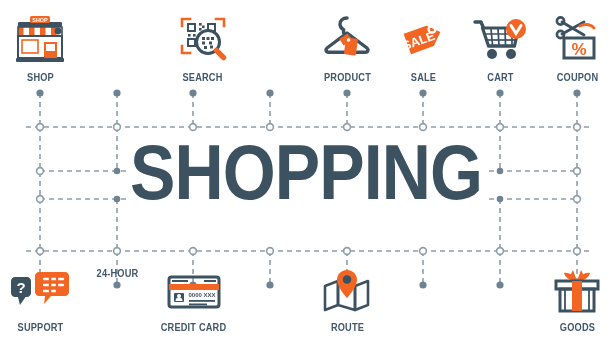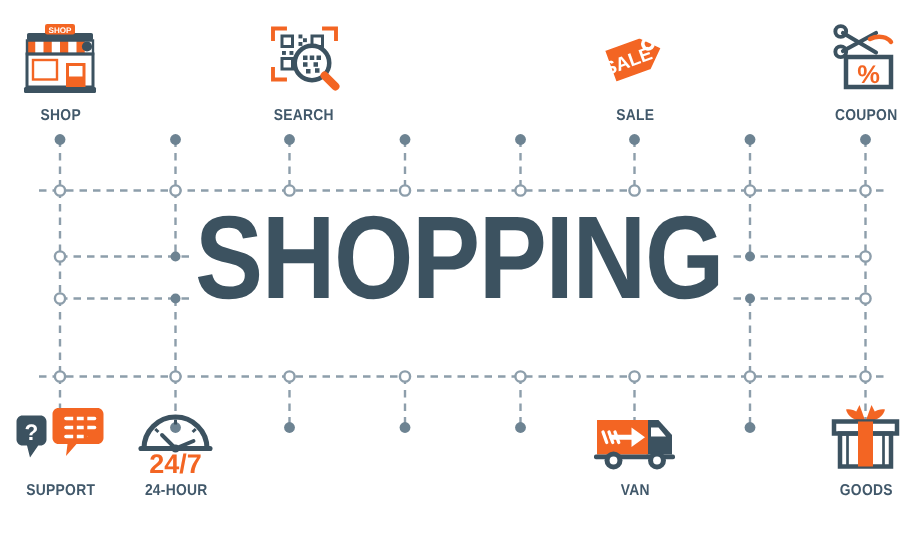--- a/index.html
+++ b/index.html
@@ -215,34 +215,68 @@
             <rect x="28" y="34" width="3" height="3"></rect>
           <rect x="34" y="33.5" width="3" height="3"></rect>
         </g>
         <path d="M40.4 38.4l7.2 7.2" stroke="#f36523" stroke-width="5.4" stroke-linecap="round"></path>
       </svg>
     </div>
     <div class="lbl">SEARCH</div>
   </div>
 
 
+  <div class="col top" style="left:308.5px">
+    <div class="iconbox">
+      <svg width="54" height="54" viewBox="0 0 54 54">
+        <path d="M27 6c-4.2 0-7 2.8-7 6.3 0 2.6 1.6 4.4 3.6 5.4v3.4" fill="none" stroke="#3c5260" stroke-width="3.4" stroke-linecap="round"></path>
+        <path d="M27 21L7 36c-1.8 1.4-.9 4.2 1.4 4.2h37.2c2.3 0 3.2-2.8 1.4-4.2z" fill="none" stroke="#3c5260" stroke-width="3.4" stroke-linejoin="round"></path>
+        <path d="M26.5 21.5l5.5 5.5-7 7-5.5-5.5z" fill="#f36523" transform="rotate(12 27 27)"></path>
+        <rect x="25" y="26" width="12" height="17" rx="1.6" fill="#f36523" transform="rotate(8 31 34)"></rect>
+        <circle cx="28.5" cy="28" r="1.8" fill="#fff"></circle>
+      </svg>
+    </div>
+    <div class="lbl">PRODUCT</div>
+  </div>
 
   <div class="col top" style="left:385px">
     <div class="iconbox">
       <svg width="54" height="54" viewBox="0 0 54 54">
         <g transform="rotate(-20 27 26)">
           <path d="M8 14h26l12 12-12 12H8z" fill="#f36523" stroke="#fff" stroke-width="2.4" stroke-linejoin="round"></path>
           <circle cx="37.5" cy="20.5" r="3.4" fill="none" stroke="#fff" stroke-width="2.4"></circle>
           <text x="21" y="31" font-family="Liberation Sans, sans-serif" font-size="12.5" font-weight="bold" fill="#fff" text-anchor="middle">SALE</text>
         </g>
       </svg>
     </div>
     <div class="lbl">SALE</div>
   </div>
 
+  <div class="col top" style="left:461.5px">
+    <div class="iconbox">
+      <svg width="58" height="54" viewBox="0 0 58 54">
+        <path d="M4 10h6l2.5 6" fill="none" stroke="#3c5260" stroke-width="3.4" stroke-linecap="round" stroke-linejoin="round"></path>
+        <path d="M11.5 16h36l-4 18h-26z" fill="none" stroke="#3c5260" stroke-width="3.2" stroke-linejoin="round"></path>
+        <g stroke="#3c5260" stroke-width="1.7">
+          <line x1="20" y1="17" x2="21.5" y2="33"></line>
+            <line x1="27" y1="17" x2="28" y2="33"></line>
+          <line x1="34" y1="17" x2="34.5" y2="33"></line>
+            <line x1="41" y1="17" x2="41" y2="33"></line>
+          <line x1="13.5" y1="22" x2="46" y2="22"></line>
+            <line x1="14.6" y1="28" x2="45" y2="28"></line>
+        </g>
+        <path d="M17.5 34h26" stroke="#3c5260" stroke-width="3.2" stroke-linecap="round"></path>
+        <circle cx="21" cy="42" r="5" fill="#3c5260"></circle>
+        <circle cx="40" cy="42" r="5" fill="#3c5260"></circle>
+        <circle cx="45" cy="17" r="10" fill="#f36523"></circle>
+        <path d="M40 13.5l5 8 5-8" fill="none" stroke="#fff" stroke-width="3" stroke-linecap="round"></path>
+      </svg>
+    </div>
+    <div class="lbl">CART</div>
+  </div>
 
   <div class="col top" style="left:538.5px">
     <div class="iconbox">
       <svg width="54" height="54" viewBox="0 0 54 54">
         <path d="M14 26h30v20H14z" fill="none" stroke="#3c5260" stroke-width="3"></path>
         <path d="M14 26h30" stroke="#3c5260" stroke-width="1.6" stroke-dasharray="3,3"></path>
         <text x="29" y="43" font-family="Liberation Sans, sans-serif" font-size="17" font-weight="bold" fill="#f36523" text-anchor="middle">%</text>
         <g stroke="#3c5260" stroke-width="2.8" fill="none" stroke-linecap="round">
           <path d="M12 10l22 13M12 22l22-12"></path>
         </g>
@@ -268,64 +302,55 @@
           <line x1="48" y1="10.5" x2="48" y2="27.5"></line>
           </g>
         <path d="M18 11H6c-2.2 0-4 1.8-4 4v12c0 2.2 1.8 4 4 4h3l2 8 5.5-8H18c2.2 0 4-1.8 4-4V15c0-2.2-1.8-4-4-4z" fill="#3c5260"></path>
         <text x="12" y="27" font-family="Liberation Sans, sans-serif" font-size="15" font-weight="bold" fill="#fff" text-anchor="middle">?</text>
       </svg>
     </div>
     <div class="lbl">SUPPORT</div>
   </div>
 
   <div class="col bottom" style="left:78.5px">
-    <div class="iconbox">
-      <svg width="54" height="50" viewBox="0 0 54 50">
-        <path d="M6 33a21 21 0 0142 0" fill="none" stroke="#3c5260" stroke-width="3.4"></path>
-        <line x1="4" y1="33" x2="50" y2="33" stroke="#3c5260" stroke-width="3.4" stroke-linecap="round"></line>
-        <g stroke="#3c5260" stroke-width="2">
-            <line x1="27" y1="14" x2="27" y2="17"></line>
-          <line x1="13.5" y1="20" x2="15.6" y2="22"></line>
-            <line x1="40.5" y1="20" x2="38.4" y2="22"></line>
-          <line x1="9" y1="33" x2="12" y2="33"></line>
-            <line x1="42" y1="33" x2="45" y2="33"></line>
-          </g>
-        <path d="M27 33l-9-9M27 33l12-5" stroke="#3c5260" stroke-width="2.6" stroke-linecap="round" fill="none"></path>
-        <circle cx="27" cy="33" r="2.6" fill="#3c5260"></circle>
-        <text x="27" y="49" font-family="Liberation Sans, sans-serif" font-size="18" font-weight="bold" fill="#f36523" text-anchor="middle">24/7</text>
-      </svg>
-    </div>
     <div class="lbl">24-HOUR</div>
   </div>
 
-
-
-
-  <div class="col bottom" style="left:385px">
-    <div class="iconbox">
-      <svg width="60" height="50" viewBox="0 0 60 50">
-        <path d="M37 14h8l9 10v13H37z" fill="#3c5260"></path>
-        <rect x="4" y="14" width="34" height="23" fill="#f36523"></rect>
-        <path d="M40 19h5l5 6h-10z" fill="#fff"></path>
-        <path d="M14 25.5h16" stroke="#fff" stroke-width="3.4" stroke-linecap="round"></path>
-        <path d="M27 19l9 6.5-9 6.5z" fill="#fff"></path>
-        <g stroke="#fff" stroke-width="2.2" stroke-linecap="round">
-          <line x1="8" y1="22" x2="10.5" y2="29"></line>
-            <line x1="12" y1="22" x2="14.5" y2="29"></line>
-          <line x1="16" y1="22" x2="18.5" y2="29"></line>
-        </g>
-        <rect x="2" y="37" width="54" height="3.2" rx="1.3" fill="#3c5260"></rect>
-        <circle cx="15" cy="41" r="6" fill="#3c5260"></circle>
-          <circle cx="15" cy="41" r="2.6" fill="#fff"></circle>
-        <circle cx="44" cy="41" r="6" fill="#3c5260"></circle>
-          <circle cx="44" cy="41" r="2.6" fill="#fff"></circle>
-      </svg>
-    </div>
-    <div class="lbl">VAN</div>
-  </div>
+  <div class="col bottom" style="left:155px">
+    <div class="iconbox">
+      <svg width="56" height="50" viewBox="0 0 56 50">
+        <rect x="3" y="11" width="50" height="30" rx="2.6" fill="none" stroke="#3c5260" stroke-width="3"></rect>
+        <rect x="3" y="18" width="50" height="6" fill="#f36523"></rect>
+        <rect x="6" y="14" width="16" height="2" fill="#3c5260"></rect>
+        <rect x="38" y="14" width="12" height="2" fill="#3c5260"></rect>
+        <rect x="8" y="27" width="10" height="9" rx="1" fill="#3c5260"></rect>
+        <circle cx="13" cy="30" r="2" fill="#fff"></circle>
+        <path d="M9.5 35c0-2.4 1.6-3.4 3.5-3.4s3.5 1 3.5 3.4z" fill="#fff"></path>
+        <text x="36" y="31" font-family="Liberation Sans, sans-serif" font-size="6" font-weight="bold" fill="#3c5260" text-anchor="middle">0000 XXX</text>
+        <rect x="23" y="34" width="26" height="1.8" fill="#3c5260"></rect>
+        <rect x="23" y="37.5" width="18" height="1.8" fill="#3c5260"></rect>
+      </svg>
+    </div>
+    <div class="lbl">CREDIT CARD</div>
+  </div>
+
+
+  <div class="col bottom" style="left:308.5px">
+    <div class="iconbox">
+      <svg width="56" height="50" viewBox="0 0 56 50">
+        <path d="M6 20l13-5v24L6 44z" fill="none" stroke="#3c5260" stroke-width="2.6" stroke-linejoin="round"></path>
+        <path d="M19 15l17 5v24l-17-5z" fill="none" stroke="#3c5260" stroke-width="2.6" stroke-linejoin="round"></path>
+        <path d="M36 20l13-5v24l-13 5z" fill="none" stroke="#3c5260" stroke-width="2.6" stroke-linejoin="round"></path>
+        <path d="M28 4c-5.5 0-10 4.3-10 9.7 0 7.3 10 18.3 10 18.3s10-11 10-18.3C38 8.3 33.5 4 28 4z" fill="#f36523"></path>
+        <circle cx="28" cy="13.5" r="4.3" fill="#3c5260"></circle>
+      </svg>
+    </div>
+    <div class="lbl">ROUTE</div>
+  </div>
+
 
 
   <div class="col bottom" style="left:538.5px">
     <div class="iconbox">
       <svg width="54" height="50" viewBox="0 0 54 50">
         <g fill="#f36523">
           <path d="M27 15c-3-6-9-9-13-8 1 4 5 8 13 8z"></path>
           <path d="M27 15c3-6 9-9 13-8-1 4-5 8-13 8z"></path>
           <path d="M23 4l4 11-8-3z"></path>
             <path d="M31 4l-4 11 8-3z"></path>

